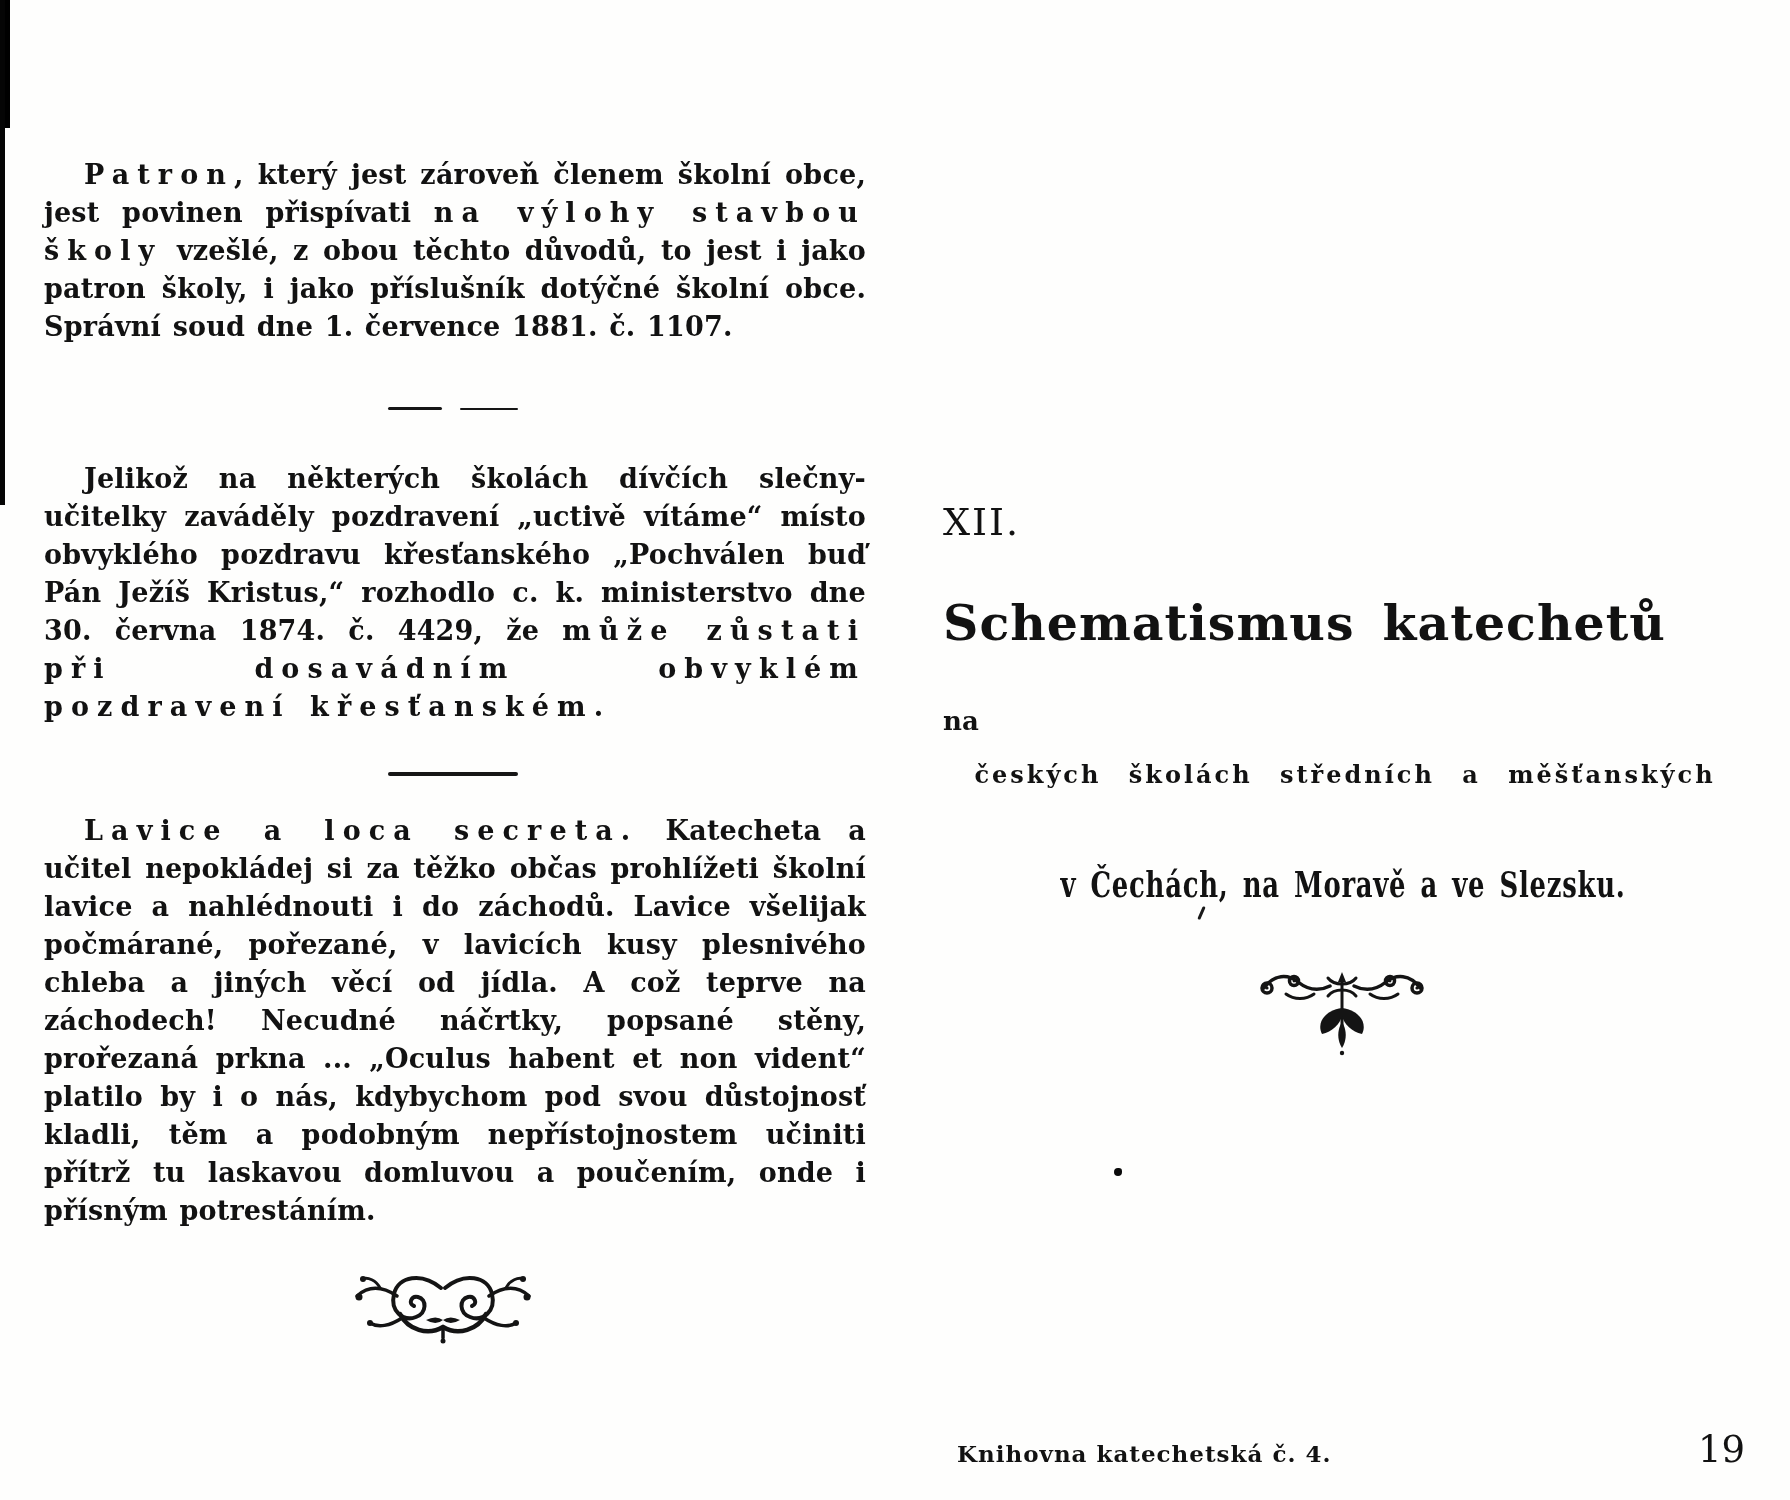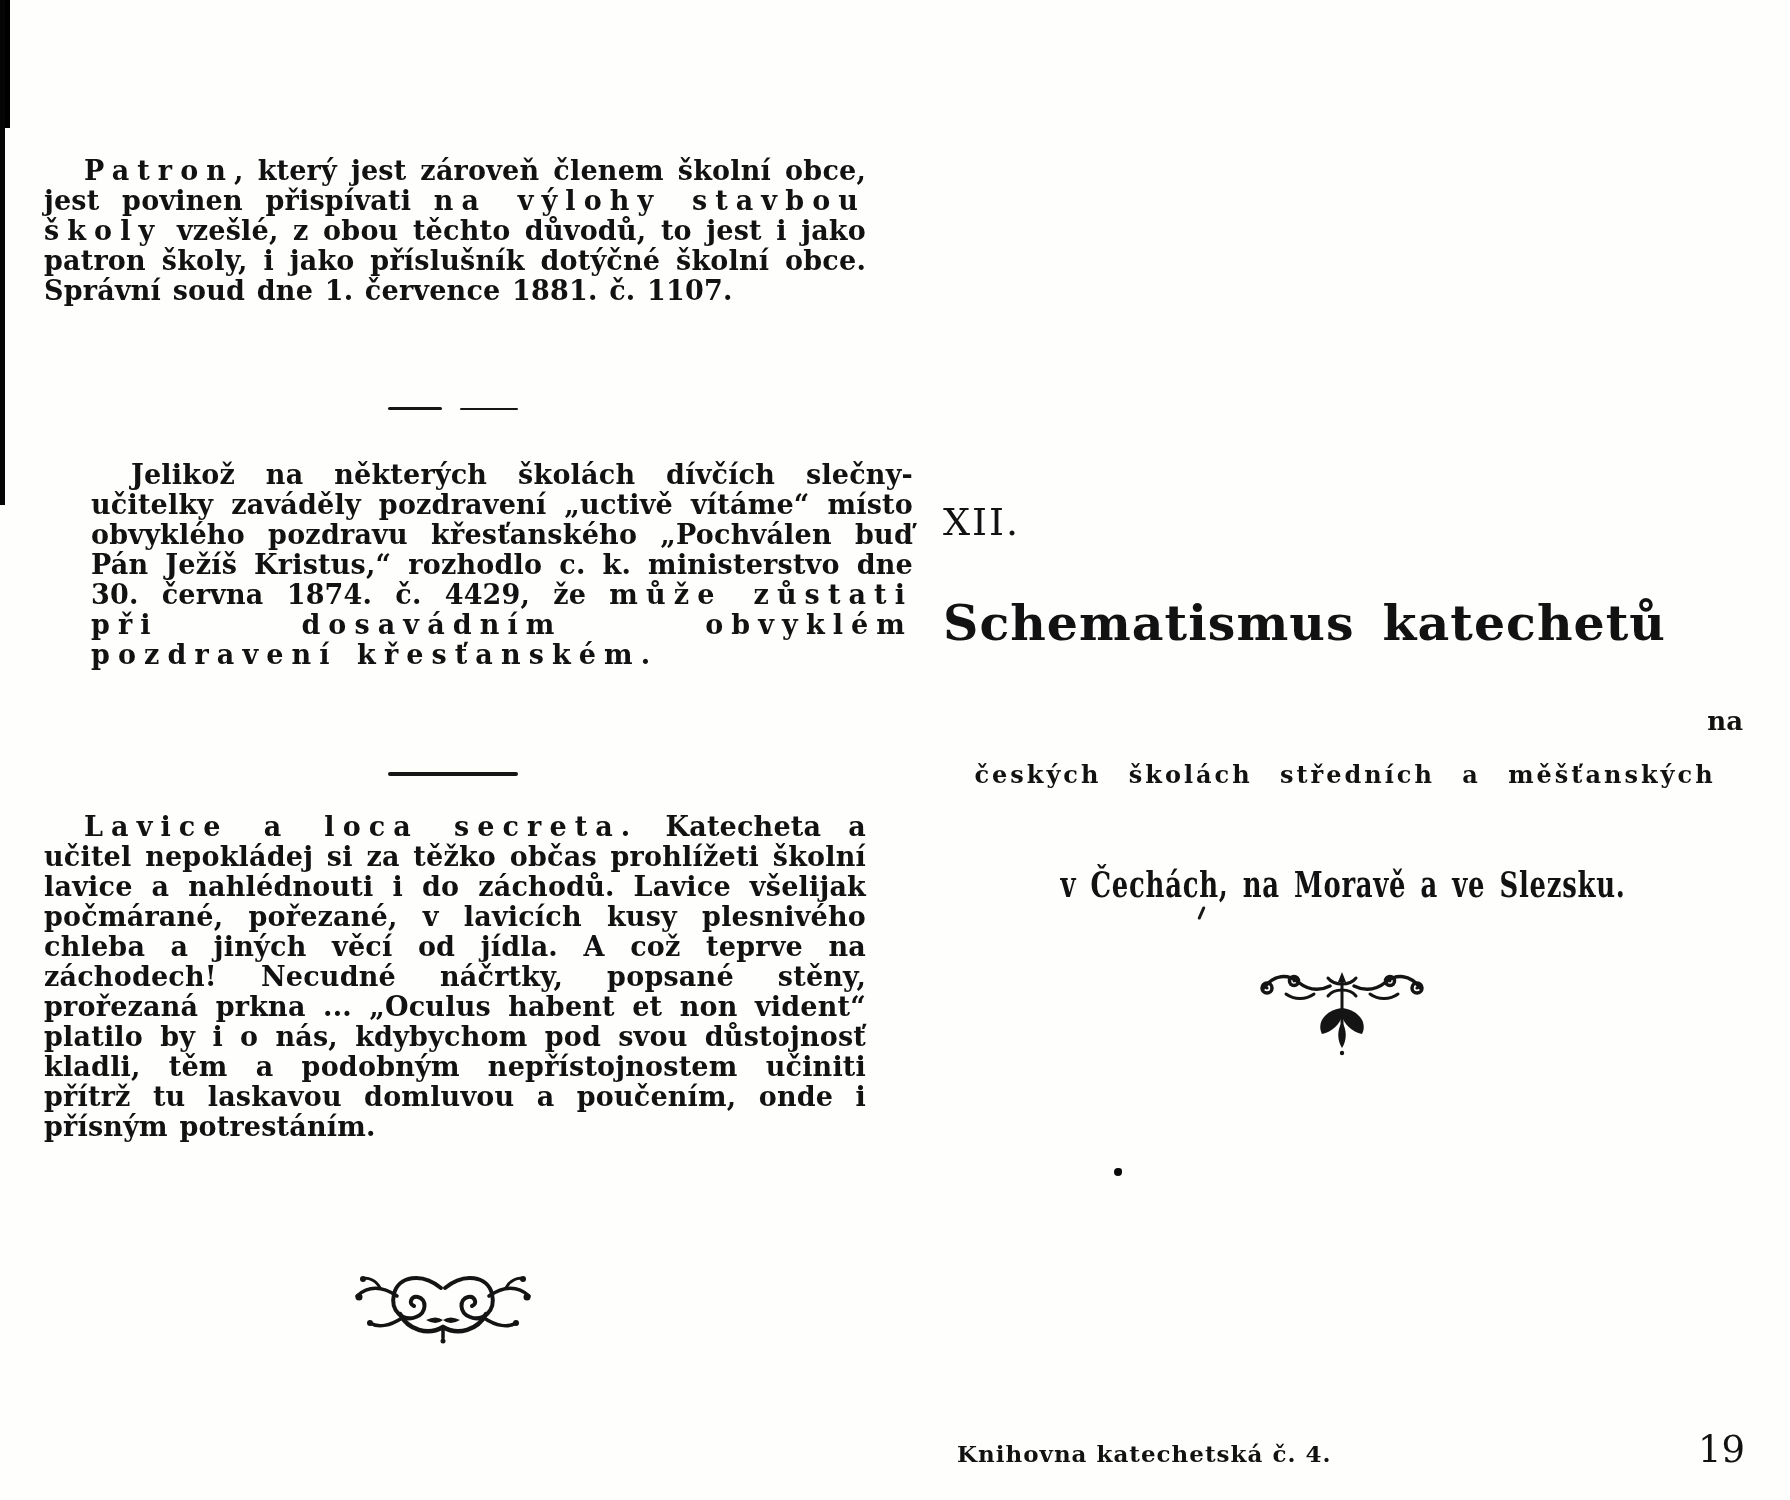--- a/index.html
+++ b/index.html
@@ -5,33 +5,33 @@
   html,body{margin:0;padding:0;}
   body{
     width:1790px;height:1500px;position:relative;overflow:hidden;
     background:#fefefd;color:#121212;
     font-family:"DejaVu Serif","Liberation Serif",serif;
   }
   .abs{position:absolute;}
   
   .bodytext{
     width:822px;left:44px;
-    font-size:27px;line-height:30px;font-weight:700;
+    font-size:27px;line-height:38px;font-weight:700;
     text-align:justify;letter-spacing:.2px;word-spacing:2px;
   }
   .bodytext p{margin:0;text-indent:40px;}
   .g{letter-spacing:.30em;} 
   
   .dash{position:absolute;height:3px;background:#161616;border-radius:2px;}
   
   .chapnum{left:943px;top:500px;width:800px;
     font-size:38px;font-weight:400;letter-spacing:2px;}
   .chaptitle{left:943px;top:594px;width:800px;text-align:left;
     font-size:49px;font-weight:700;letter-spacing:1px;word-spacing:10px;}
-  .connector{left:943px;top:706px;width:800px;text-align:right;
+  .connector{left:943px;top:706px;width:800px;text-align:left;
     font-size:26px;font-weight:700;}
   .subtitle1{left:930px;top:760px;width:830px;text-align:center;
     font-size:24px;font-weight:700;letter-spacing:3px;word-spacing:16px;}
   .subtitle2{left:943px;top:864px;width:800px;text-align:center;
     font-size:35px;font-weight:700;letter-spacing:1px;word-spacing:6px;
     transform:scaleX(.74);transform-origin:50% 50%;}
   
   .footnote{left:957px;top:1440px;font-size:23px;font-weight:700;letter-spacing:1px;}
   .pagenum{left:1698px;top:1428px;font-size:37px;font-weight:400;}
   
@@ -50,21 +50,21 @@
 
 <div class="abs bodytext" style="top:156px;">
   <p>
     <span class="g">Patron</span><span>, který jest zároveň členem školní obce, jest povinen přispívati </span><span class="g">na výlohy stavbou školy</span><span> vzešlé, z obou těchto důvodů, to jest i jako patron školy, i jako příslušník dotýčné školní obce. Správní soud dne 1. července 1881. č. 1107.</span>
   </p>
 </div>
 
 <div class="abs dash" style="left:388px;top:407px;width:54px;"></div>
 <div class="abs dash" style="left:460px;top:408px;width:58px;height:2px;"></div>
 
-<div class="abs bodytext" style="top:460px;margin-left:47px;">
+<div class="abs bodytext" style="top:460px;">
   <p>
     <span>Jelikož na některých školách dívčích slečny-učitelky zaváděly pozdravení „uctivě vítáme“ místo obvyklého pozdravu křesťanského „Pochválen buď Pán Ježíš Kristus,“ rozhodlo c. k. ministerstvo dne 30. června 1874. č. 4429, že </span><span class="g">může zůstati při dosavádním obvyklém pozdravení křesťanském</span><span>.</span>
   </p>
 </div>
 
 <div class="abs dash" style="left:388px;top:772px;width:130px;height:4px;"></div>
 
 <div class="abs bodytext" style="top:812px;">
   <p>
     <span class="g">Lavice a loca secreta.</span><span> Katecheta a učitel nepokládej si za těžko občas prohlížeti školní lavice a nahlédnouti i do záchodů. Lavice všelijak počmárané, pořezané, v lavicích kusy plesnivého chleba a jiných věcí od jídla. A což teprve na záchodech! Necudné náčrtky, popsané stěny, prořezaná prkna ... „Oculus habent et non vident“ platilo by i o nás, kdybychom pod svou důstojnosť kladli, těm a podobným nepřístojnostem učiniti přítrž tu laskavou domluvou a poučením, onde i přísným potrestáním.</span>

